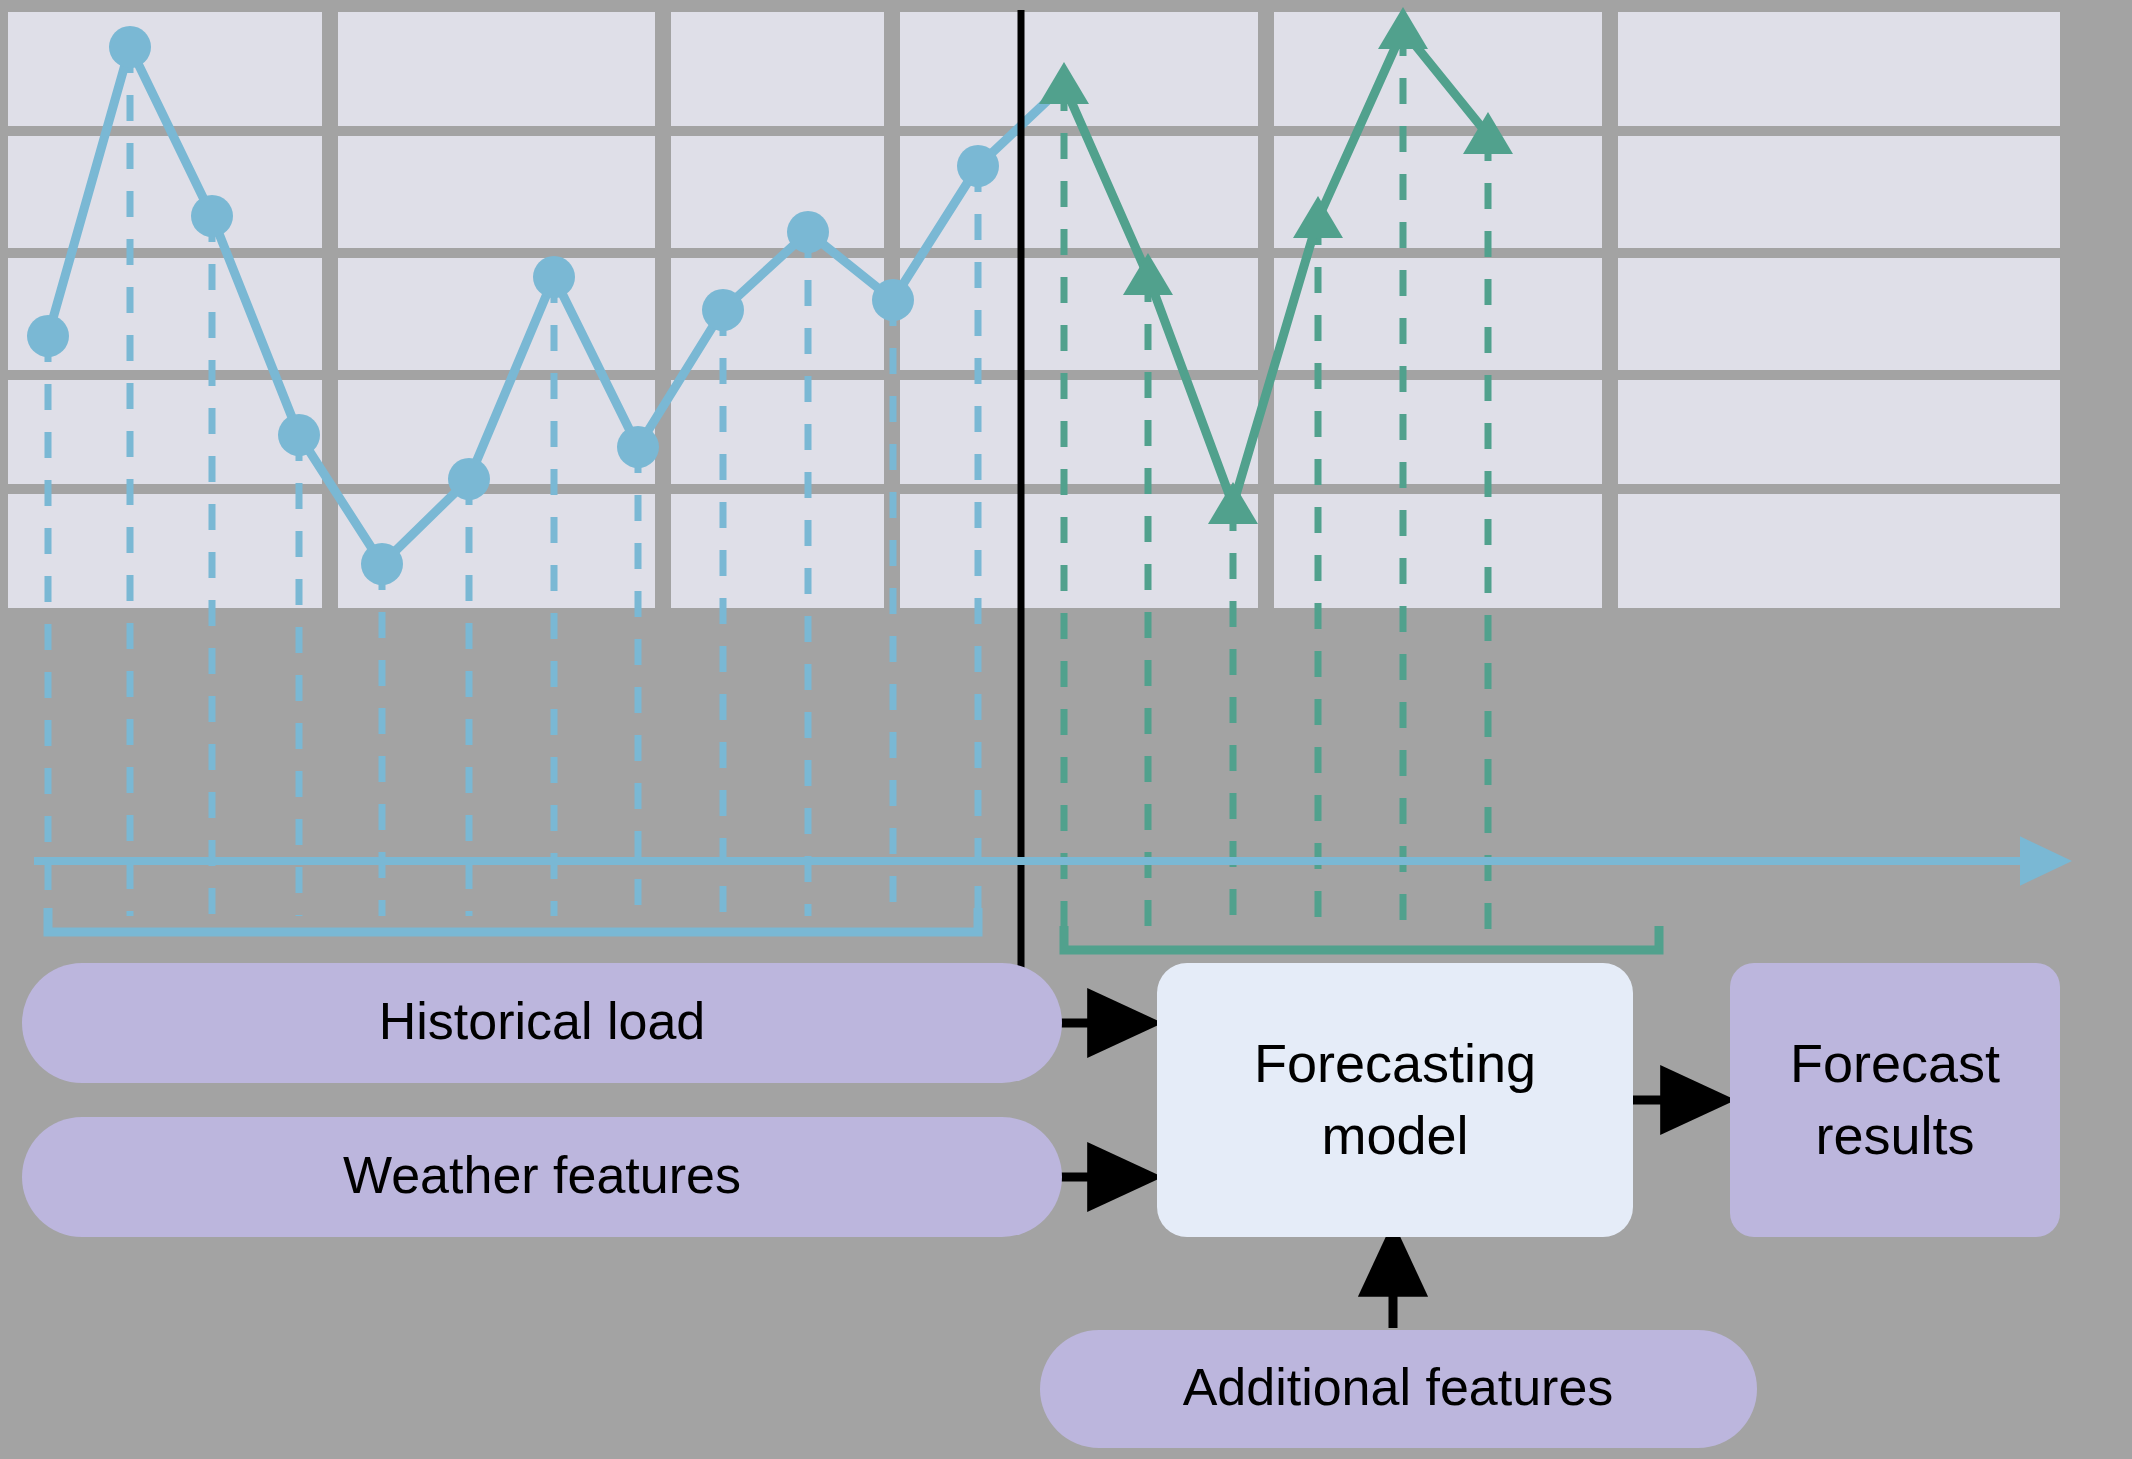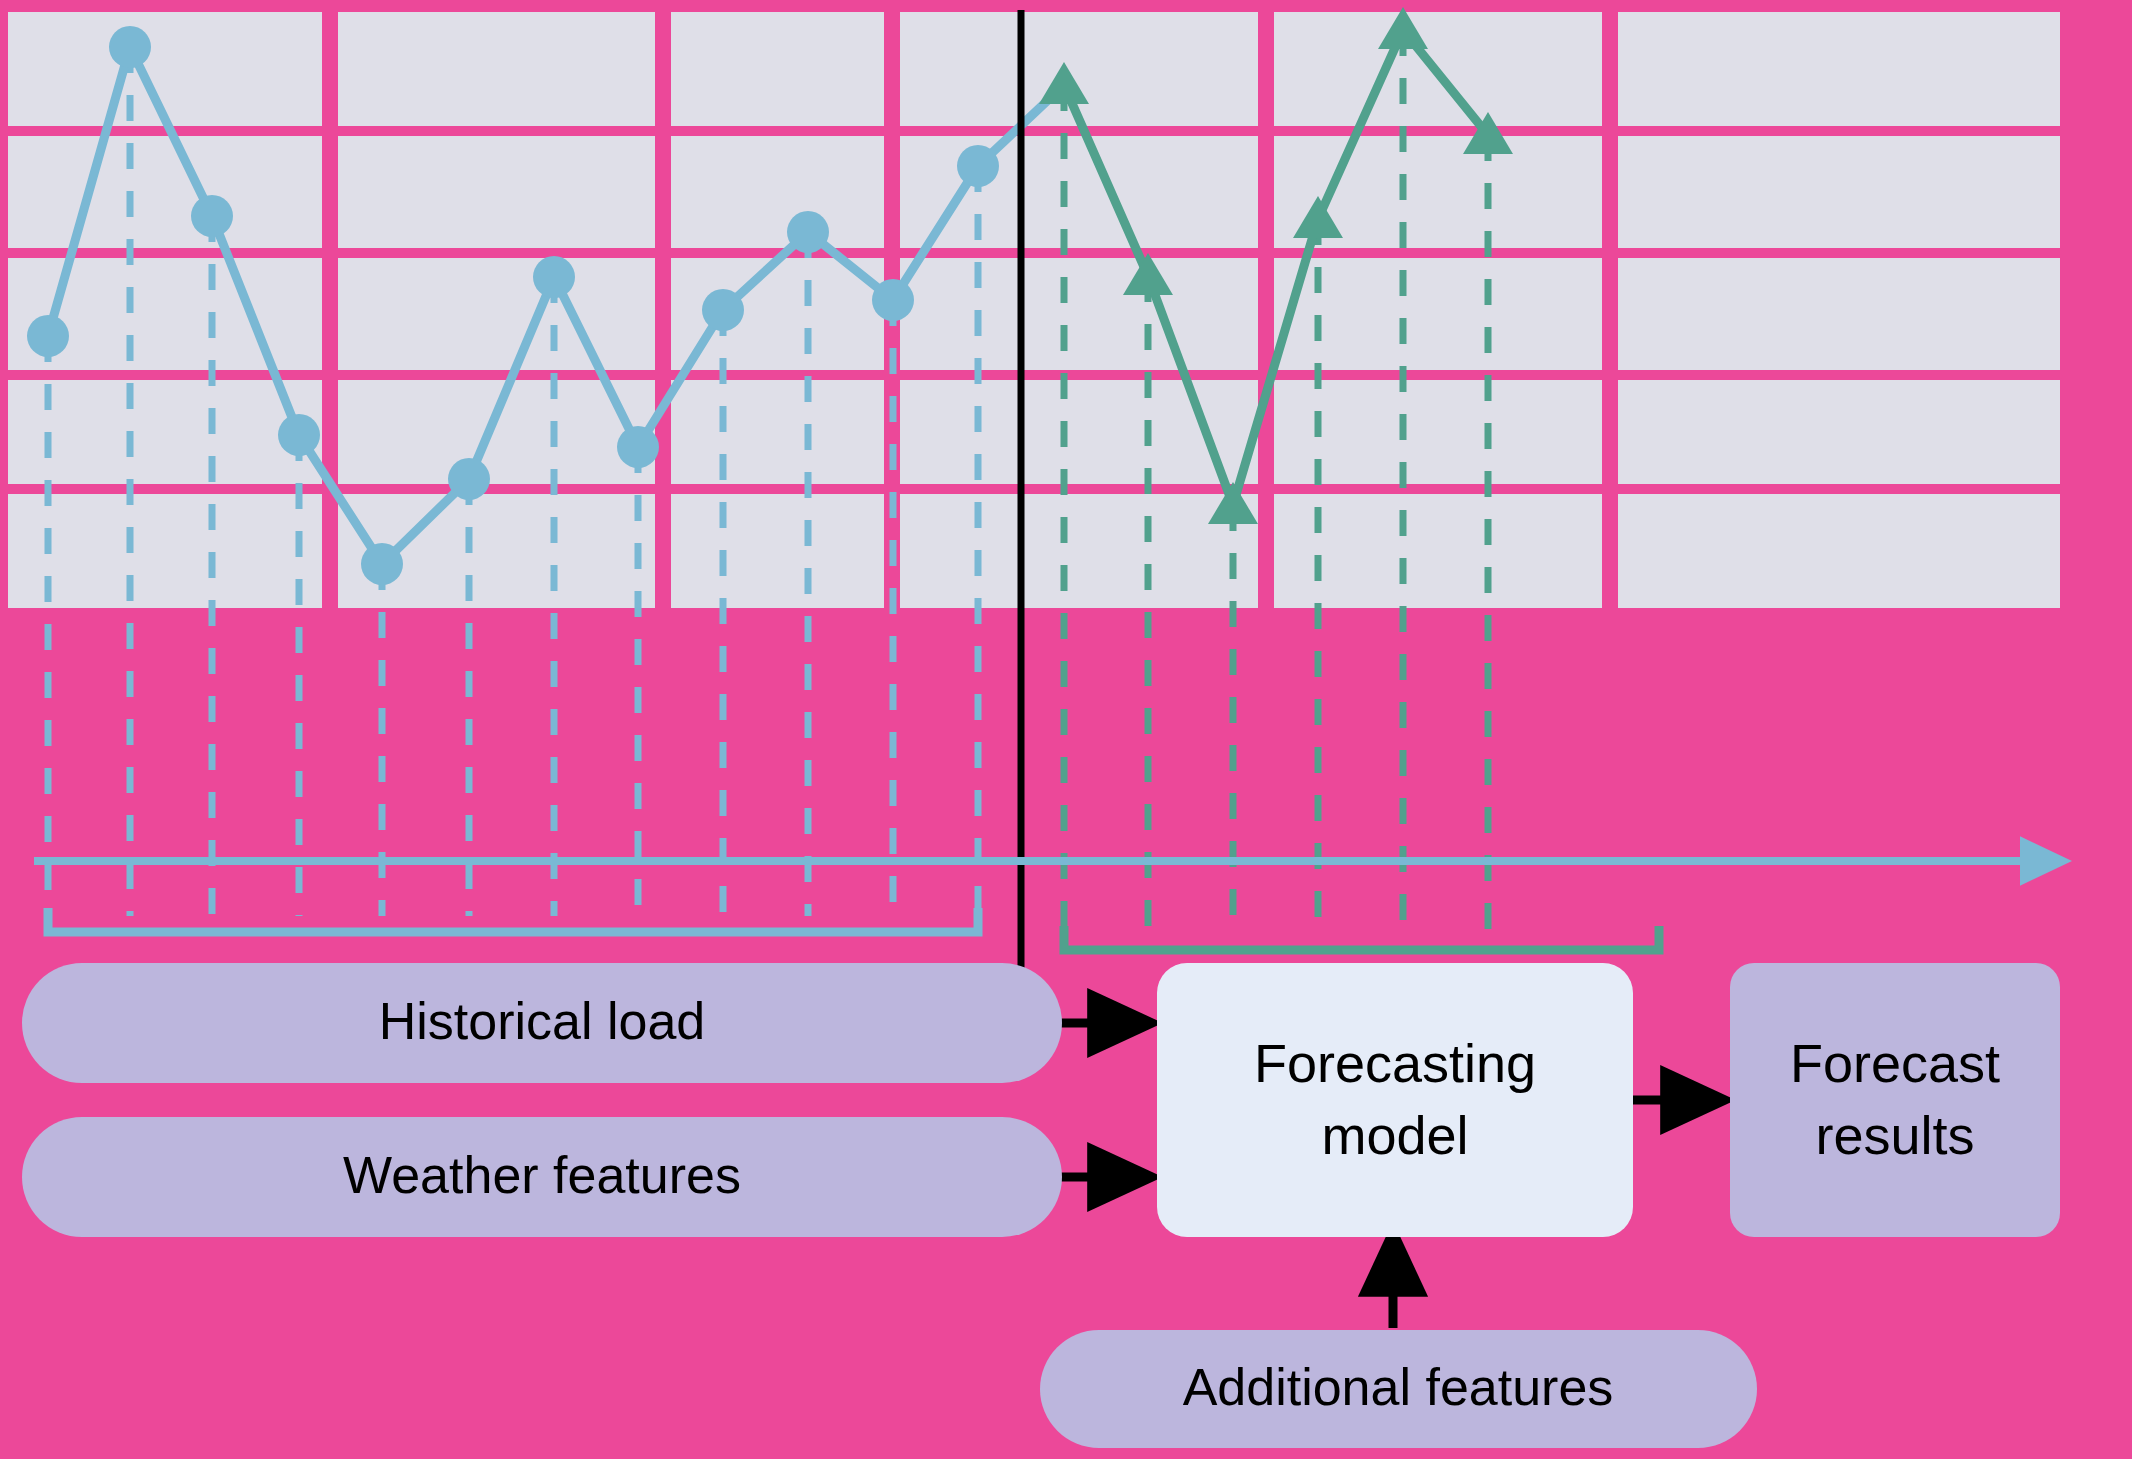--- a/index.html
+++ b/index.html
@@ -10,21 +10,21 @@
   body {
     width: 2132px;
     height: 1459px;
     font-family: "Liberation Sans", sans-serif;
     overflow: hidden;
   }
   #stage {
     position: relative;
     width: 2132px;
     height: 1459px;
-    background: #ec4899;
+    background: #a3a3a3;
   }
   svg.layer {
     position: absolute;
     left: 0;
     top: 0;
     width: 2132px;
     height: 1459px;
   }
   .box-label {
     font-family: "Liberation Sans", sans-serif;

